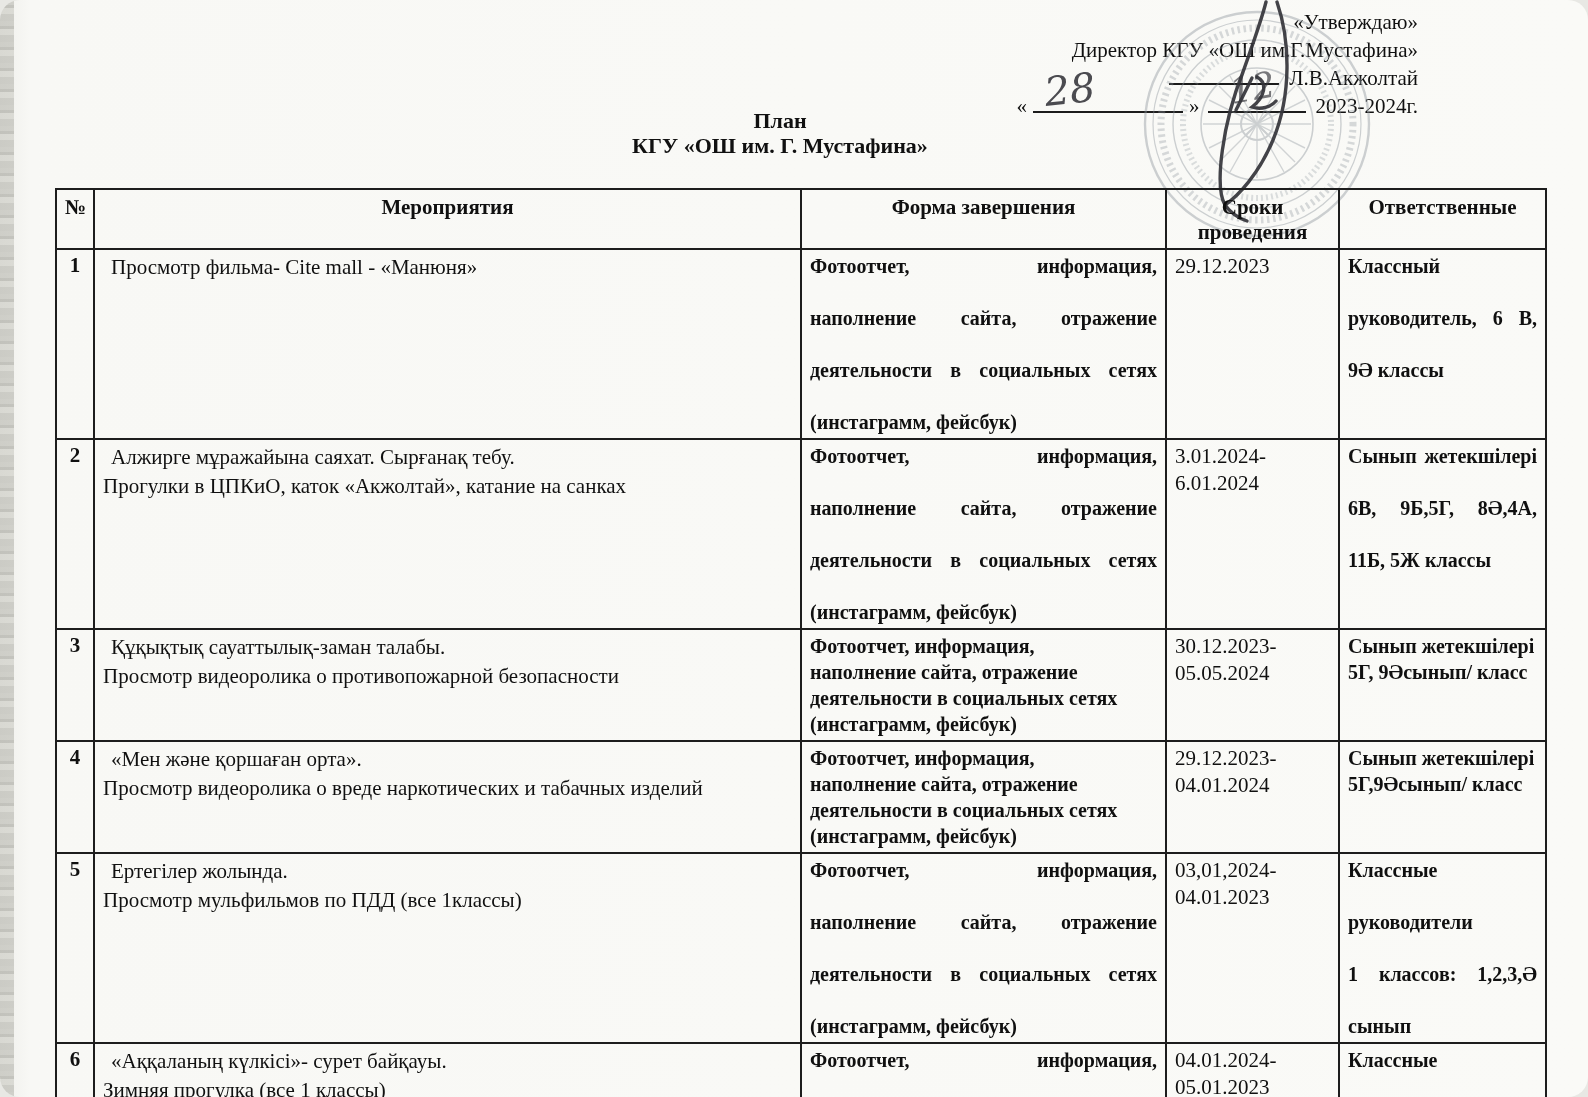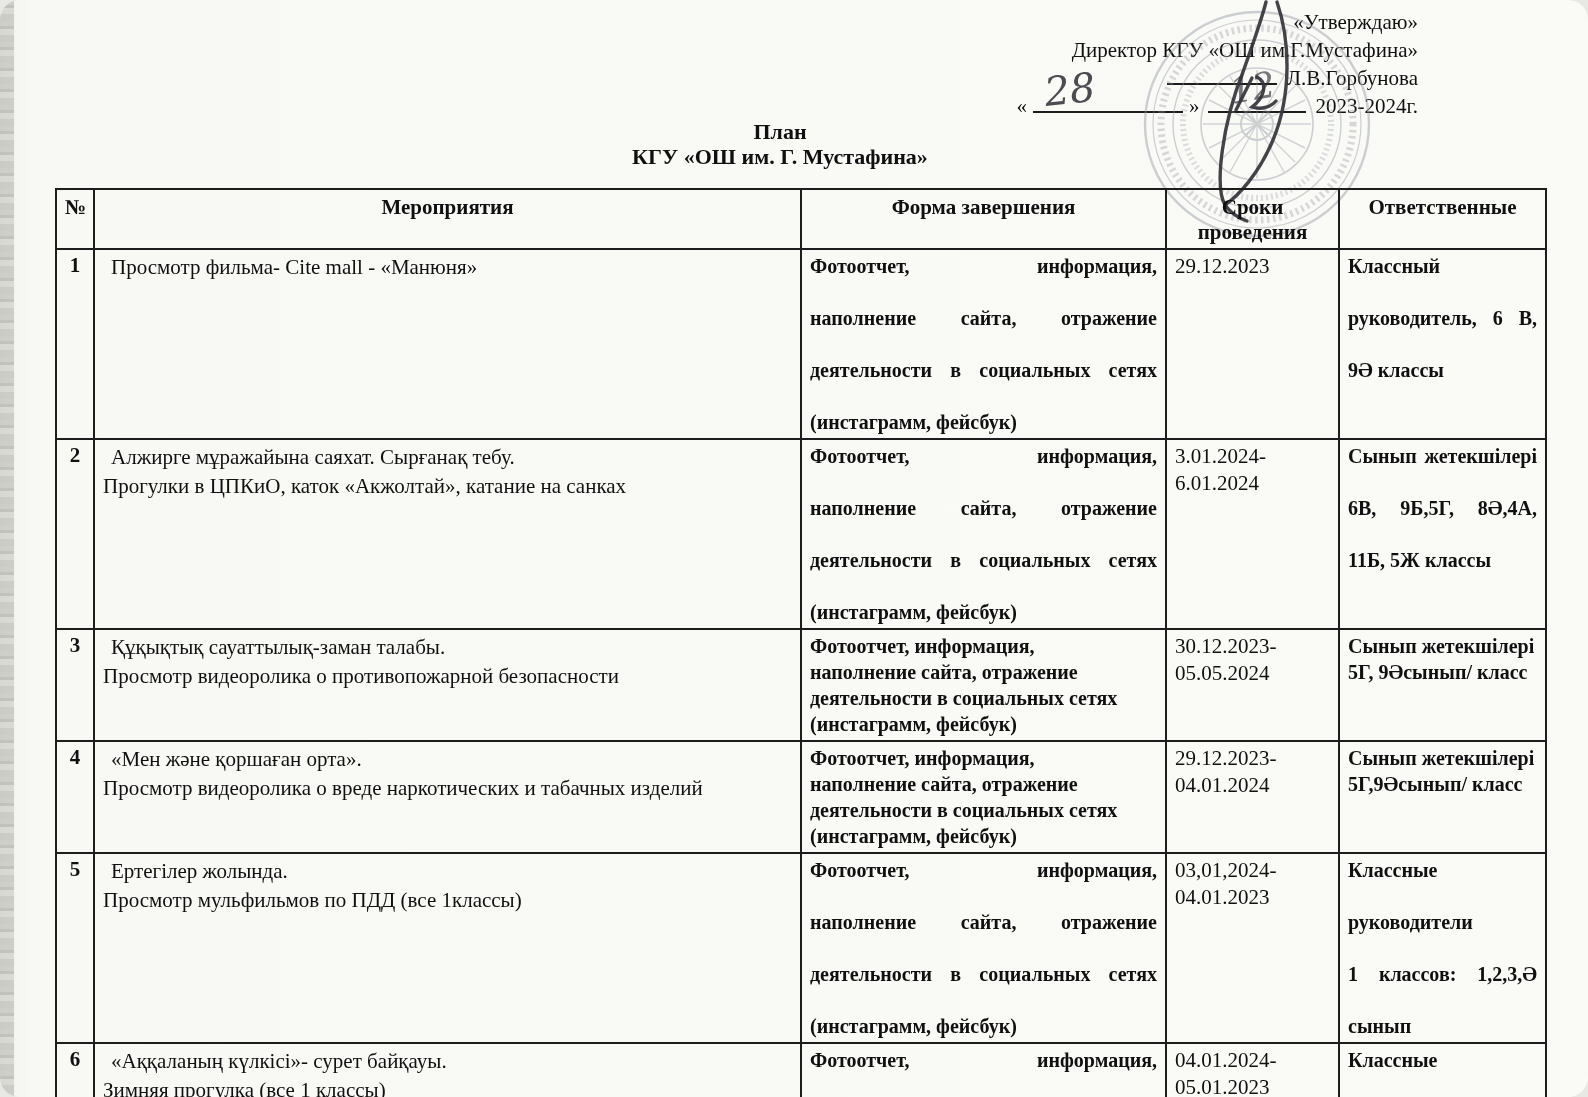--- a/index.html
+++ b/index.html
@@ -22,21 +22,21 @@
   .approval{
     position:absolute;top:8px;right:170px;
     text-align:right;font-size:21px;line-height:28px;white-space:nowrap;
   }
   .blank{display:inline-block;border-bottom:2px solid #1c1c1c;height:18px;vertical-align:baseline;}
   .blank.name-blank{width:110px;margin-right:10px;}
   .blank.day-blank{width:150px;margin:0 6px;}
   .blank.month-blank{width:98px;margin:0 10px 0 8px;}
   
   .doc-title{
-    position:absolute;top:119px;left:0;width:1560px;
+    position:absolute;top:108px;left:0;width:1560px;
     text-align:center;font-weight:bold;font-size:22px;line-height:25px;
   }
   
   .overlay-svg{position:absolute;left:0;top:0;pointer-events:none;}
   
   table.plan{
     position:absolute;left:55px;top:188px;width:1490px;
     border-collapse:collapse;table-layout:fixed;
   }
   table.plan th,table.plan td{
@@ -63,21 +63,21 @@
 <body>
 
 <div class="page">
 
   <div class="edge-strip"></div>
 
   <div class="approval">
     <div>«Утверждаю»</div>
     <div>Директор  КГУ «ОШ им.Г.Мустафина»</div>
     <div>
-      <span class="blank name-blank"></span><span>Л.В.Горбунова</span>
+      <span class="blank name-blank"></span><span>Л.В.Акжолтай</span>
     </div>
     <div>
       <span>«</span><span class="blank day-blank"></span><span>»</span><span class="blank month-blank"></span><span>2023-2024г.</span>
     </div>
   </div>
 
   <svg class="overlay-svg" width="1588" height="320" viewBox="0 0 1588 320">
     <g stroke="#8d959c" fill="none" opacity="0.42">
       <circle cx="1257" cy="124" r="112" stroke-width="2.4"></circle>
       <circle cx="1257" cy="124" r="104" stroke-width="1.2"></circle>

